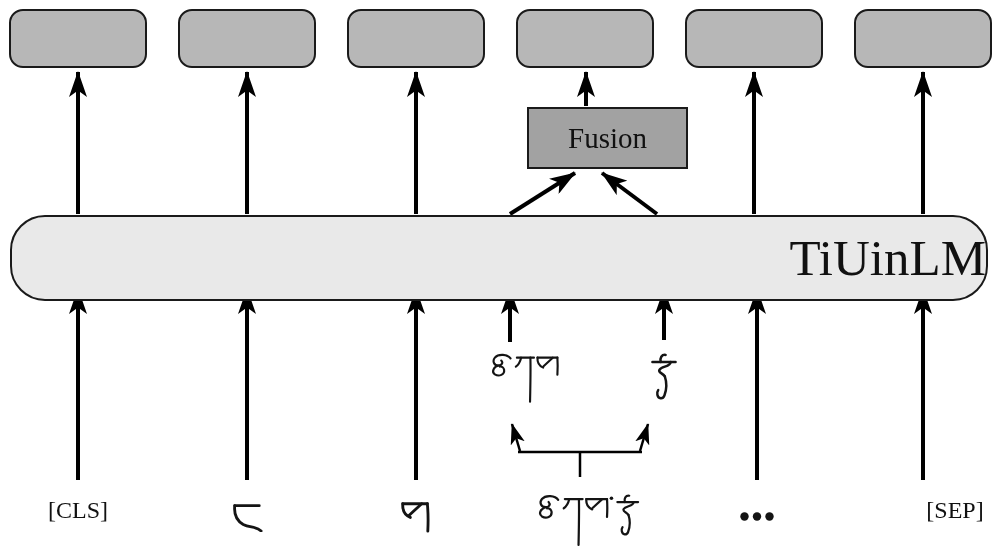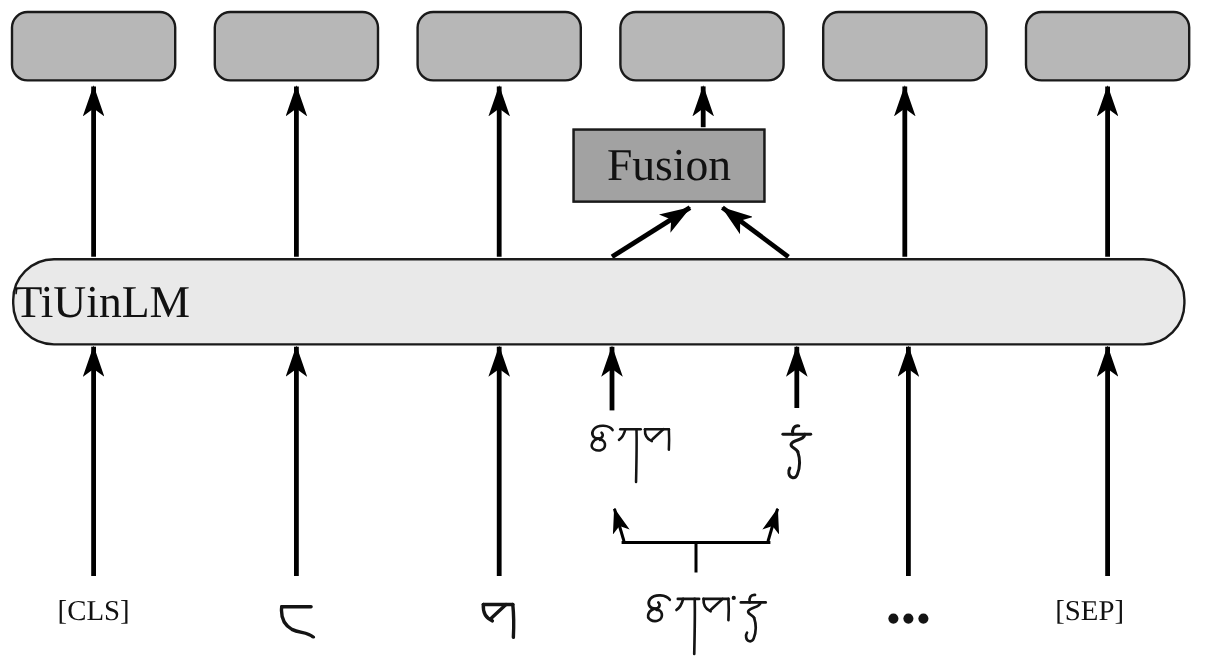--- a/index.html
+++ b/index.html
@@ -11,32 +11,32 @@
   .shaft{stroke:var(--arrow,#000);fill:none;}
   .w4{stroke-width:4px;}
   .w2{stroke-width:2.5px;}
   .ah{fill:var(--arrow,#000);}
   .obox{
     position:absolute;top:9px;width:138px;height:59px;box-sizing:border-box;
     background:var(--output_box_fill,#b7b7b7);
     border:2px solid var(--outline,#1a1a1a);border-radius:14px;
   }
   .bar{
-    position:absolute;left:10px;top:215px;width:978px;height:73px;box-sizing:border-box;
+    position:absolute;left:10px;top:215px;width:978px;height:86px;box-sizing:border-box;
     background:var(--bar_fill,#e9e9e9);
     border:2px solid var(--outline,#1a1a1a);border-radius:35px;
-    display:flex;align-items:center;justify-content:flex-start;
-    font-size:38px;
+    display:flex;align-items:center;justify-content:flex-end;
+    font-size:51px;
   }
   .fusion{
-    position:absolute;left:477px;top:107px;width:161px;height:62px;box-sizing:border-box;
+    position:absolute;left:527px;top:107px;width:161px;height:62px;box-sizing:border-box;
     background:var(--fusion_fill,#a2a2a2);
     border:2px solid var(--outline,#1a1a1a);
     display:flex;align-items:center;justify-content:center;
-    font-size:38px;
+    font-size:29px;
   }
   .token{
     position:absolute;transform:translateX(-50%);
     font-size:24px;line-height:1;white-space:nowrap;text-align:center;
   }
   .tb{fill:none;stroke:#141414;stroke-width:3;stroke-linecap:round;stroke-linejoin:round;}
   .dot{fill:#141414;}
 </style>
 </head>
 <body>
@@ -156,17 +156,17 @@
   </div>
 
   <div class="token" style="left:757px;top:502px" aria-label="···">
     <svg width="36" height="11" viewBox="0 0 36 11">
       <circle class="dot" cx="5.5" cy="5.5" r="4.2"></circle>
       <circle class="dot" cx="18" cy="5.5" r="4.2"></circle>
       <circle class="dot" cx="30.5" cy="5.5" r="4.2"></circle>
     </svg>
   </div>
 
-  <div class="token" style="left:908px;top:498px">
+  <div class="token" style="left:955px;top:498px">
     <span>[SEP]</span>
   </div>
 
 </div>
 
 </body></html>

